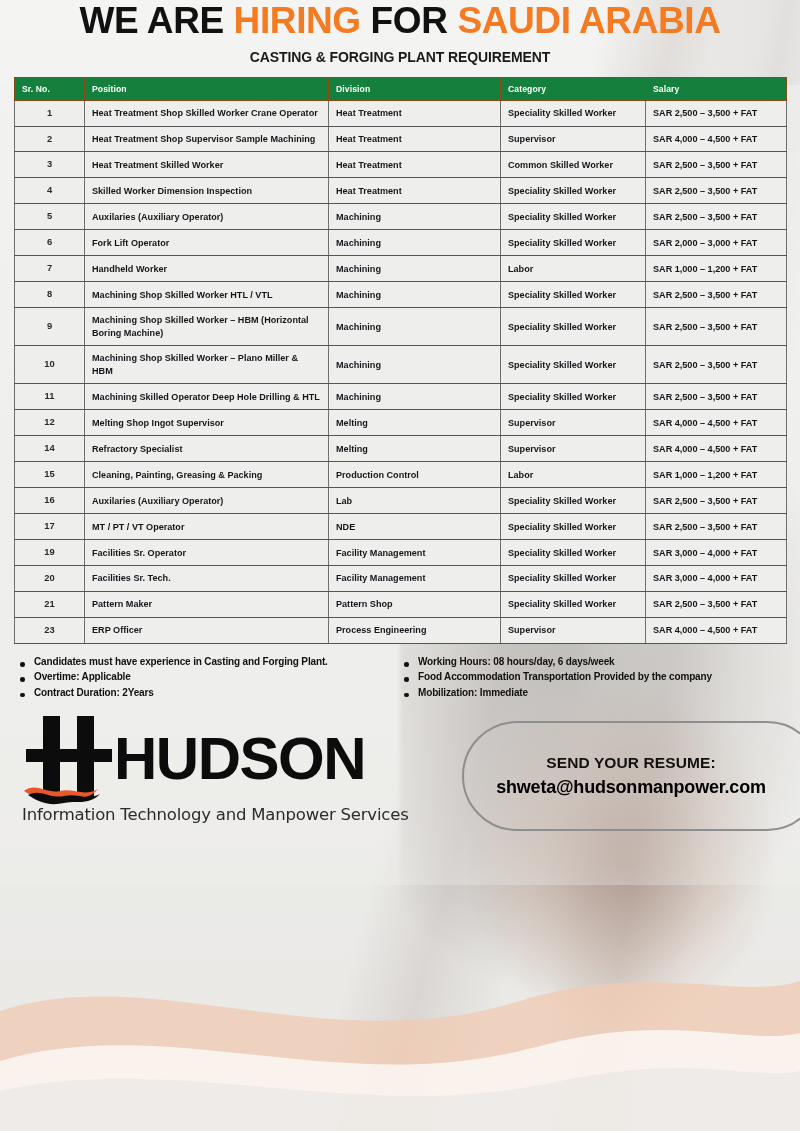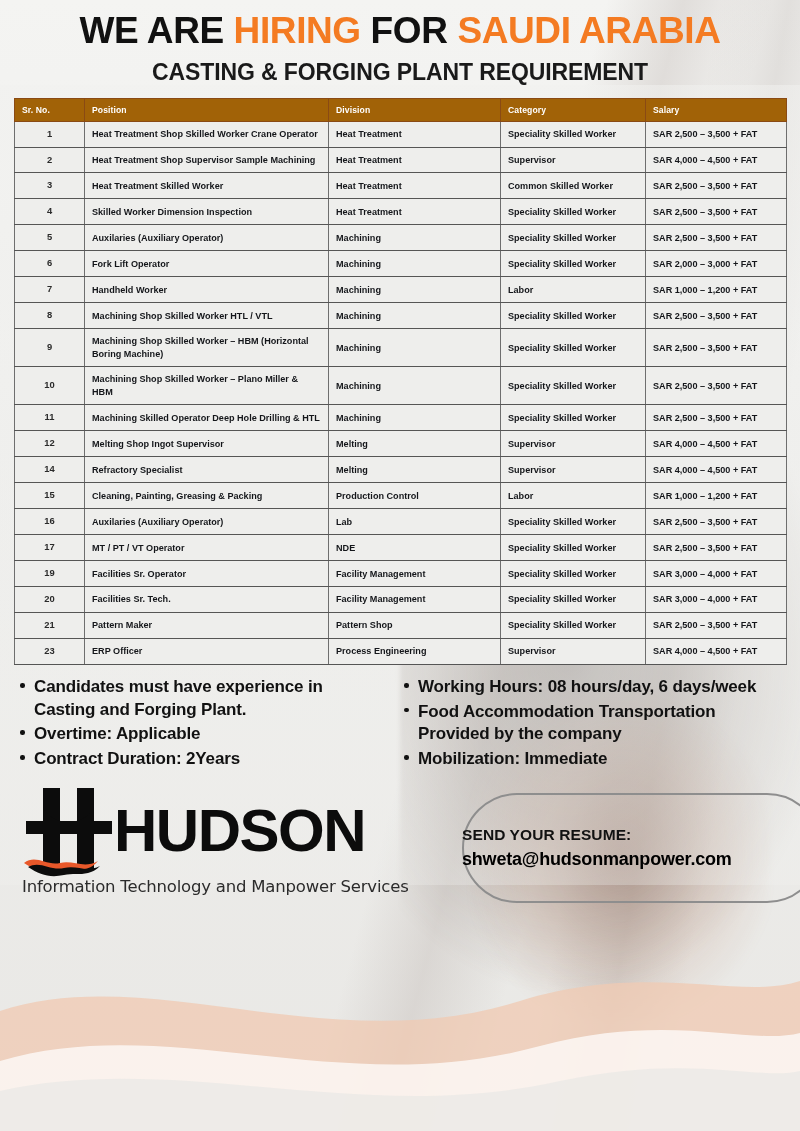--- a/index.html
+++ b/index.html
@@ -34,45 +34,45 @@
     background:radial-gradient(ellipse at 50% 50%, rgba(120,60,35,.30) 0%, rgba(160,90,55,.14) 45%, rgba(255,255,255,0) 75%);
     filter:blur(3px);
   }
   .bg-fade{
     position:absolute; left:0; top:85px; width:800px; height:800px;
     background:linear-gradient(180deg, rgba(241,241,239,.55), rgba(241,241,239,.30));
   }
   .swoosh{ position:absolute; bottom:0; left:0; width:800px; height:190px; }
 
   
-  .head-wrap{ position:relative; z-index:3; padding-top:10px; }
+  .head-wrap{ position:relative; z-index:3; }
   h1.title{
     text-align:center;
     font-size:37px;
     letter-spacing:-0.4px;
     font-weight:800;
     color:#111;
     line-height:1.15;
     white-space:nowrap;
   }
   h1.title .or{ color:#f47b22; }
   h2.subtitle{
     text-align:center;
-    font-size:23px;
+    font-size:14px;
     font-weight:800;
     color:#1a1a1a;
     letter-spacing:-0.1px;
     margin-top:6px;
   }
 
   
   .table-wrap{ position:relative; z-index:3; margin:12px 14px 0 14px; }
   table{ width:772px; border-collapse:collapse; table-layout:fixed; }
   thead th{
-    background:#a16207;
+    background:#15803d;
     color:#ffffff;
     font-size:8.6px;
     font-weight:700;
     text-align:left;
     padding:6px 7px;
     border:1px solid #8a4a14;
     letter-spacing:.1px;
   }
   tbody td{
     background:#eeeeec;
@@ -104,21 +104,21 @@
     position:relative; z-index:3;
     display:flex;
     margin:11px 18px 0 18px;
     gap:14px;
   }
   .notes ul{ list-style:none; }
   .col-a{ width:370px; }
   .col-b{ width:380px; }
   .notes li{
     position:relative;
-    font-size:17px;
+    font-size:10px;
     font-weight:800;
     color:#111;
     line-height:1.33;
     padding-left:16px;
     margin-bottom:2px;
     letter-spacing:-0.15px;
   }
   .notes li:before{
     content:"";
     position:absolute; left:2px; top:7px;
@@ -141,21 +141,21 @@
   }
   .resume-box{
     position:absolute; left:462px; top:14px;
     width:360px; height:110px;
     border:2.5px solid #8e8e8e;
     border-radius:58px;
     background:transparent;
   }
   .resume-inner{
     position:absolute; left:462px; top:14px; width:338px; height:110px;
-    display:flex; flex-direction:column; justify-content:center;
+    display:flex; flex-direction:column; align-items:center; justify-content:center;
     gap:5px;
   }
   .resume-title{ font-size:15.5px; font-weight:800; color:#111; letter-spacing:.1px; }
   .resume-mail{ font-size:18px; font-weight:700; color:#000000; letter-spacing:-.2px; }
 </style>
 </head>
 <body>
 
 <div class="poster">
 

